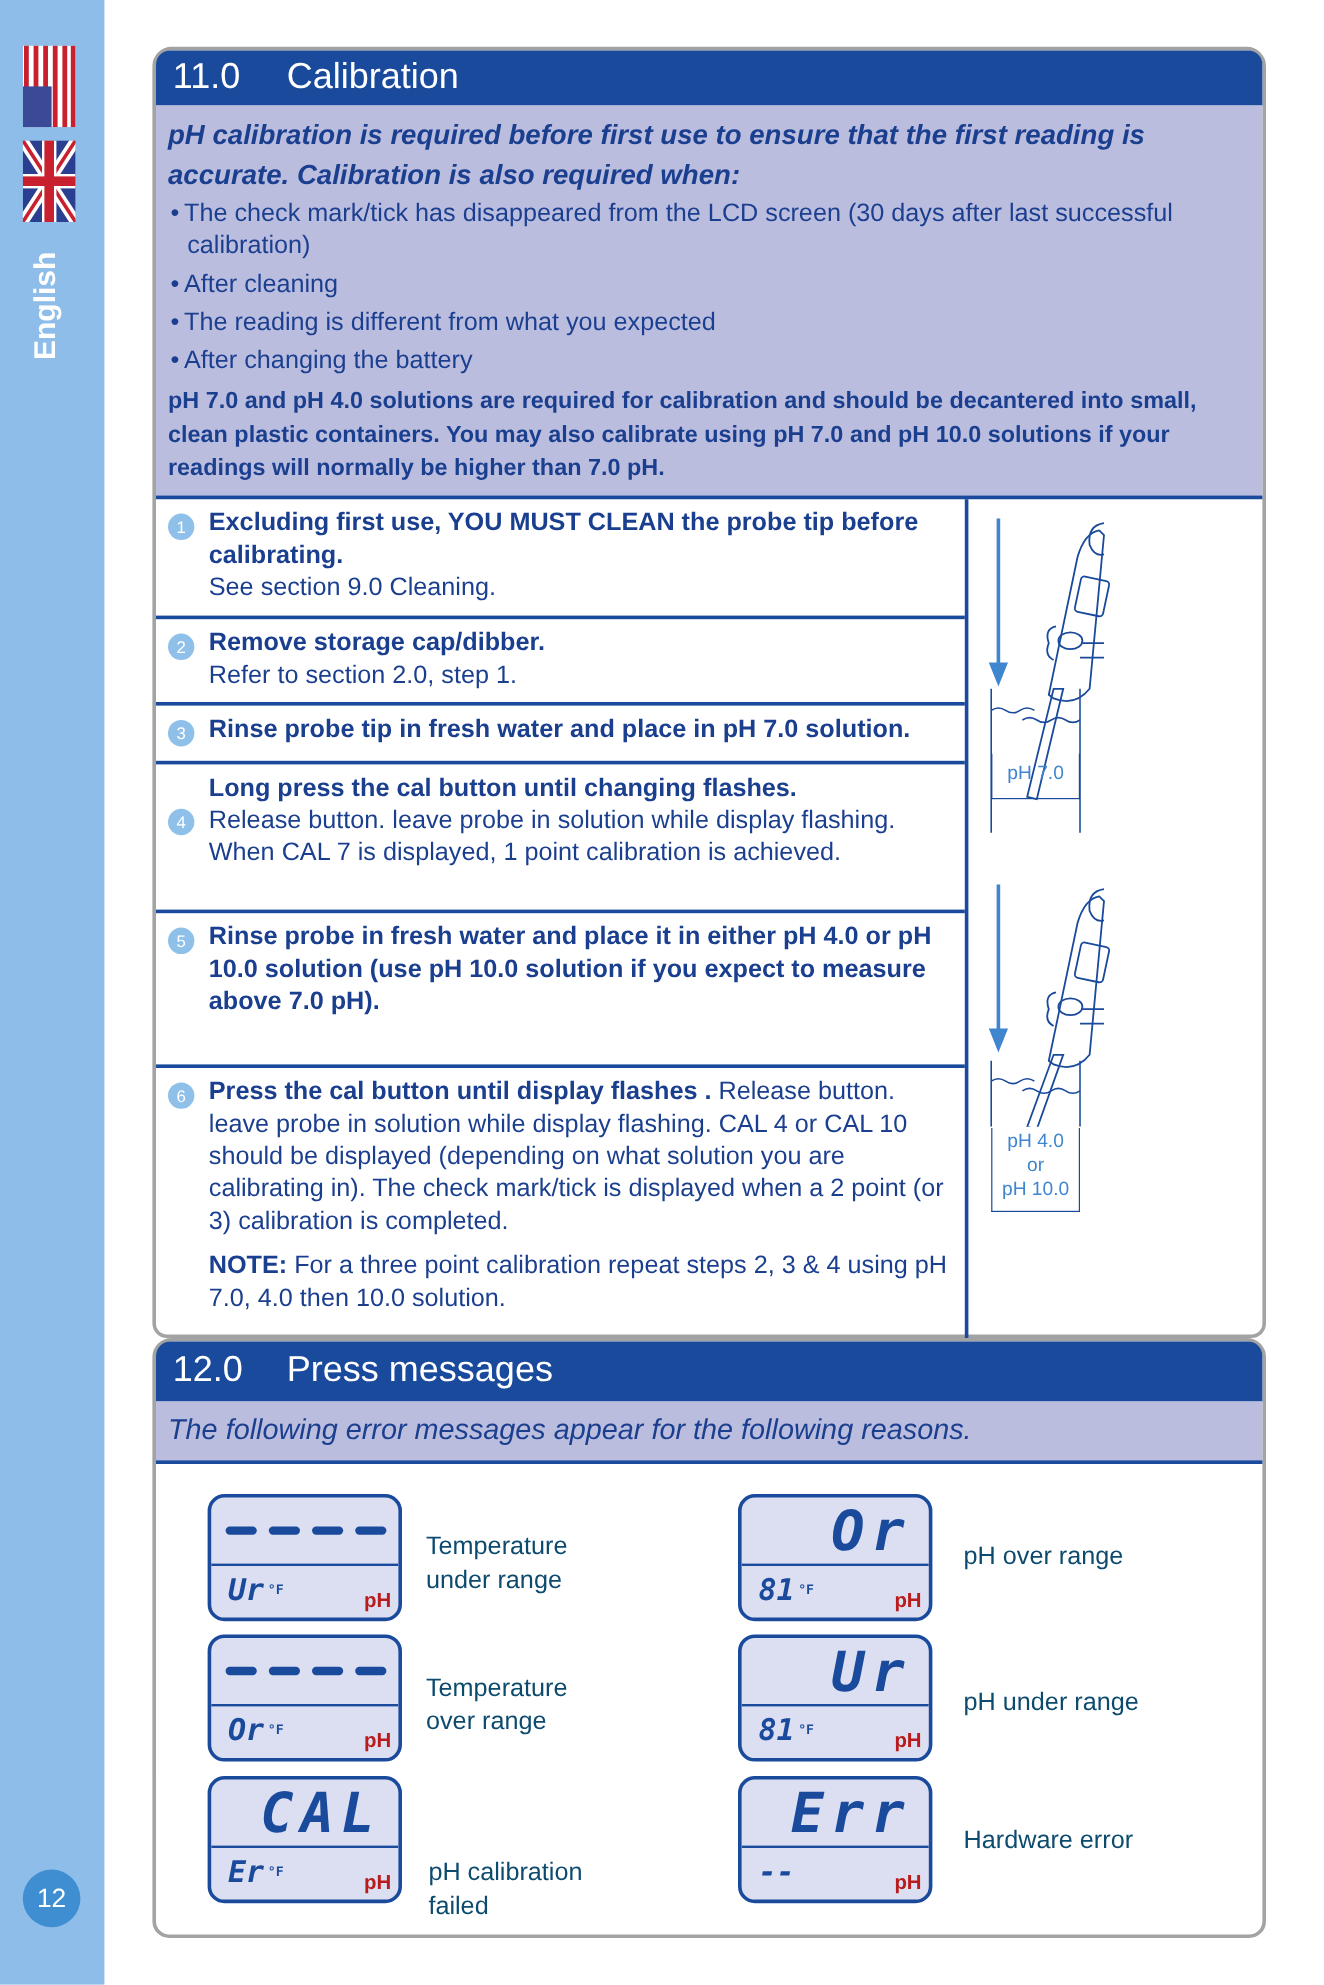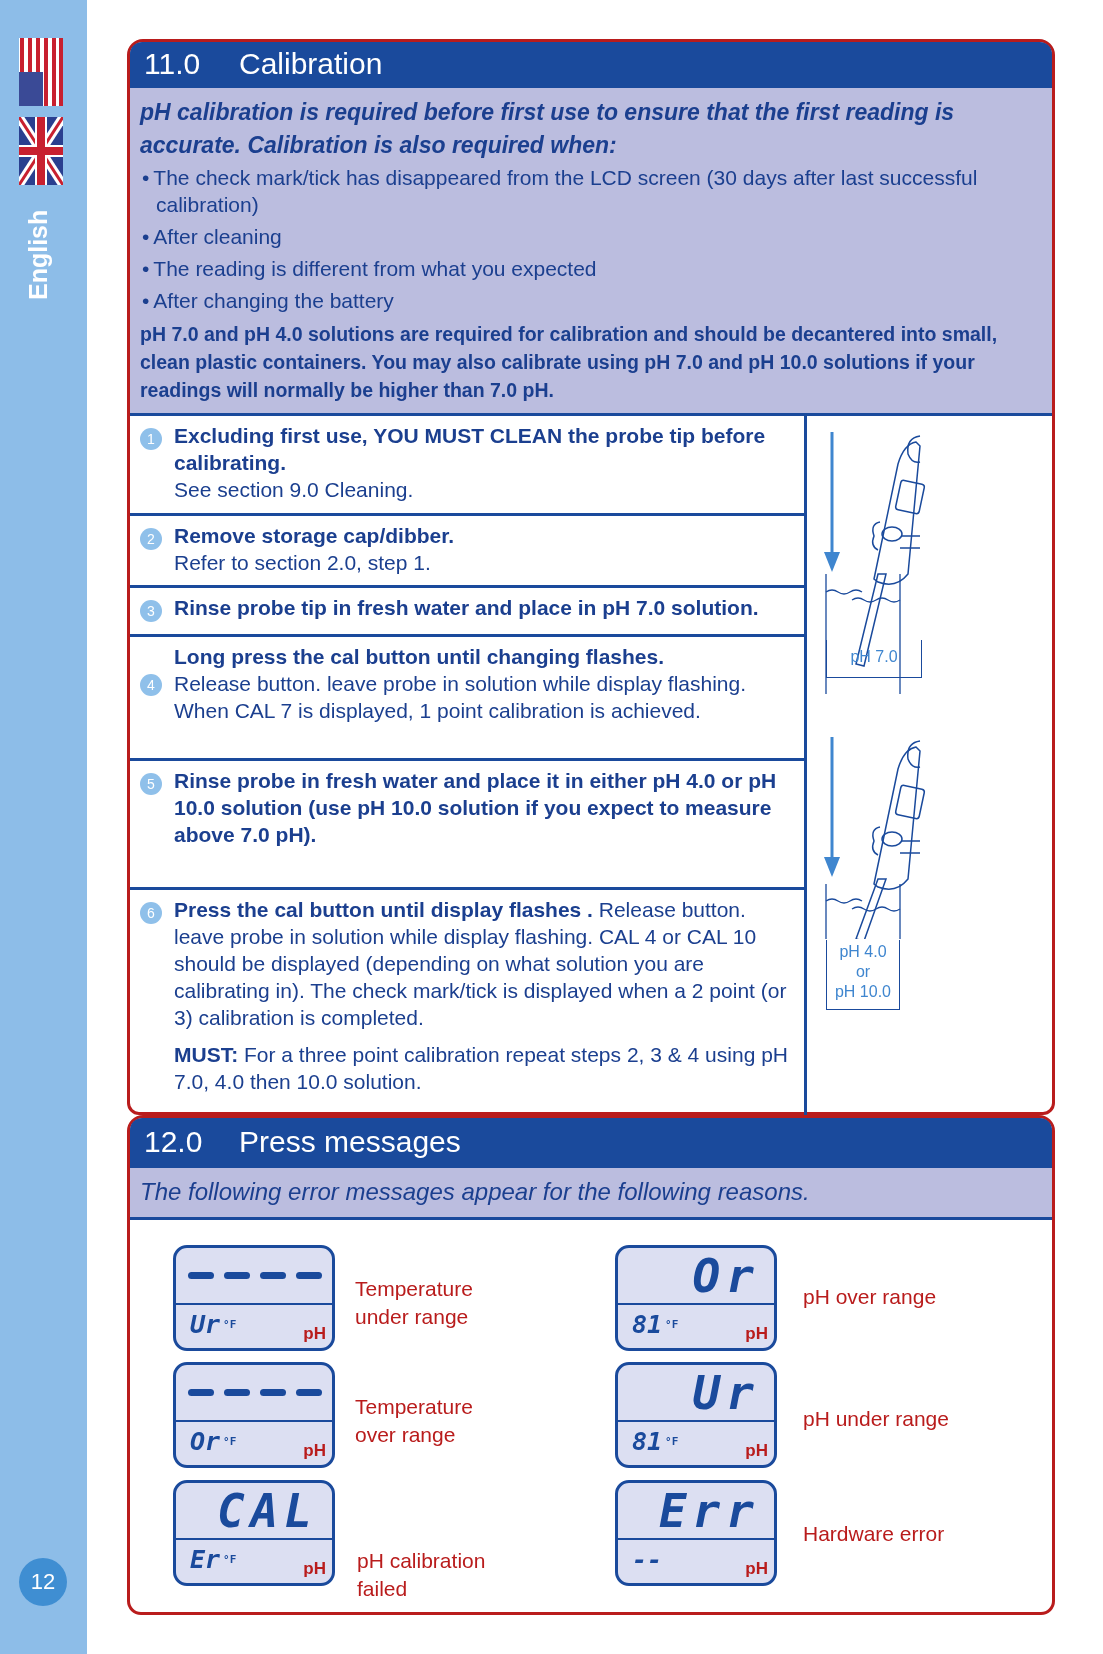--- a/index.html
+++ b/index.html
@@ -4,21 +4,21 @@
 <style>
   html, body { margin:0; padding:0; }
   body { width:1103px; height:1654px; position:relative; background:#ffffff; font-family:"Liberation Sans", sans-serif; color:#1b3f8f; overflow:hidden; }
   .sidebar { position:absolute; left:0; top:0; width:87px; height:1654px; background:#8dbde8; }
   .flag { position:absolute; left:19px; width:44px; }
   .flag-us { top:38px; height:68px; }
   .flag-uk { top:117px; height:68px; }
   .lang { position:absolute; left:24px; top:300px; transform:rotate(-90deg); transform-origin:left top; color:#fff; font-weight:bold; font-size:25px; white-space:nowrap; }
   .pagenum { position:absolute; left:19px; top:1558px; width:48px; height:48px; border-radius:50%; background:#3f8ed2; color:#fff; font-size:22px; text-align:center; line-height:48px; }
 
-  .box { position:absolute; left:127px; width:928px; border:3px solid #b91c1c; box-sizing:border-box; background:#fff; }
+  .box { position:absolute; left:127px; width:928px; border:3px solid #a3a3a3; box-sizing:border-box; background:#fff; }
   .box11 { top:39px; height:1076px; border-radius:16px 16px 12px 12px; }
   .box12 { top:1115px; height:500px; border-radius:16px 16px 14px 14px; }
   .head { position:absolute; left:0; right:0; top:0; background:#1a4a9c; color:#fff; font-size:30px; padding-left:14px; box-sizing:border-box; white-space:pre; }
   .box11 .head { height:46px; line-height:44px; border-radius:12px 12px 0 0; }
   .box12 .head { height:50px; line-height:48px; border-radius:12px 12px 0 0; }
   .head .num { display:inline-block; width:95px; }
   .intro { position:absolute; left:0; right:0; top:46px; height:328px; background:#bbbddf; border-bottom:3px solid #1a4a9c; box-sizing:border-box; padding:8px 10px; }
   .lead { font-style:italic; font-weight:bold; font-size:23px; line-height:33px; margin:0; }
   .bullets { list-style:none; margin:2px 0 6px 0; padding:0; font-size:21px; }
   .bullets li { line-height:27px; padding-left:16px; text-indent:-14px; margin-bottom:5px; }
@@ -35,21 +35,21 @@
 
   .sub12 { position:absolute; left:0; right:0; top:50px; height:52px; background:#bbbddf; border-bottom:3px solid #1a4a9c; box-sizing:border-box; padding-left:10px; font-style:italic; font-size:24px; line-height:48px; }
   .lcd { position:absolute; width:162px; height:106px; border:3px solid #1a4a9c; border-radius:14px; background:#dcdff2; box-sizing:border-box; overflow:hidden; }
   .lcd .sep { position:absolute; left:0; right:0; top:55px; height:2px; background:#1a4a9c; }
   .lcd .big { position:absolute; right:14px; top:0px; font-family:"DejaVu Sans Mono", monospace; font-style:italic; font-weight:bold; font-size:46px; line-height:56px; letter-spacing:6px; color:#1a4a9c; }
   .lcd .dashes { position:absolute; left:12px; right:10px; top:24px; height:8px; display:flex; justify-content:space-between; }
   .lcd .dashes span { width:26px; height:7px; border-radius:4px; background:#1a4a9c; }
   .lcd .small { position:absolute; left:14px; top:60px; font-family:"DejaVu Sans Mono", monospace; font-style:italic; font-weight:bold; font-size:25px; line-height:34px; color:#1a4a9c; }
   .lcd .unit { font-size:11px; vertical-align:top; font-style:normal; margin-left:3px; }
   .lcd .ph { position:absolute; right:6px; bottom:4px; font-weight:bold; font-size:17px; color:#b91c1c; }
-  .elabel { position:absolute; font-size:21px; line-height:28px; color:#b91c1c; width:160px; }
+  .elabel { position:absolute; font-size:21px; line-height:28px; color:#0c4a6e; width:160px; }
 </style>
 </head>
 <body>
 
 <div class="sidebar">
   <svg class="flag flag-us" viewBox="0 0 44 68" preserveAspectRatio="none">
     <rect x="0" y="0" width="44" height="68" fill="#fff"></rect>
     <g fill="#c8202f">
       <rect x="1" y="0" width="4" height="68"></rect>
         <rect x="9" y="0" width="4" height="68"></rect>
@@ -108,21 +108,21 @@
       <b>Long press the cal button until changing flashes.</b><br>
       <span>Release button. leave probe in solution while display flashing. When CAL 7 is displayed, 1 point calibration is achieved.</span>
     </div>
     <div class="step" style="height:129px">
       <span class="stepnum" style="top:12px">5</span>
       <b>Rinse probe in fresh water and place it in either pH 4.0 or pH 10.0 solution (use pH 10.0 solution if you expect to measure above 7.0 pH).</b>
     </div>
     <div class="step" style="height:222px">
       <span class="stepnum" style="top:12px">6</span>
       <b>Press the cal button until display flashes .</b><span> Release button. leave probe in solution while display flashing. CAL 4 or CAL 10 should be displayed (depending on what solution you are calibrating in). The check mark/tick is displayed when a 2 point (or 3) calibration is completed.</span>
-      <div style="margin-top:10px"><b>MUST:</b><span> For a three point calibration repeat steps 2, 3 &amp; 4 using pH 7.0, 4.0 then 10.0 solution.</span></div>
+      <div style="margin-top:10px"><b>NOTE:</b><span> For a three point calibration repeat steps 2, 3 &amp; 4 using pH 7.0, 4.0 then 10.0 solution.</span></div>
     </div>
   </div>
   <div class="vdiv"></div>
 
   <svg class="illus" style="top:382px" width="110" height="270" viewBox="0 0 110 270">
     <g>
       <line x1="16" y1="8" x2="16" y2="130" stroke="#3f86cf" stroke-width="3"></line>
       <polygon points="8,128 24,128 16,148" fill="#3f86cf"></polygon>
     </g>
     <g fill="none" stroke="#1a4a9c" stroke-width="1.5">
@@ -132,21 +132,21 @@
       <path d="M104 12 Q90 14 92 30 Q96 40 104 38"></path>
       <ellipse cx="76" cy="110" rx="10" ry="7"></ellipse>
       <path d="M64 98 Q54 100 58 112 Q54 122 62 126"></path>
       <path d="M86 112 L104 112 M84 124 L104 124"></path>
     </g>
     <g fill="none" stroke="#1a4a9c" stroke-width="1.3">
       <path d="M10 150 L10 278 M84 150 L84 278"></path>
       <path d="M10 168 q6 -4 12 0 t12 0 t12 0 M36 176 q6 -4 12 0 t12 0 t12 0 t12 0"></path>
     </g>
   </svg>
-  <div style="position:absolute; left:696px; top:598px; width:96px; height:38px; border:1.3px solid #1a4a9c; border-top:none; box-sizing:border-box; color:#3f86cf; font-size:16px; text-align:center; line-height:34px;">pH 7.0</div>
+  <div style="position:absolute; left:696px; top:586px; width:74px; height:38px; border:1.3px solid #1a4a9c; border-top:none; box-sizing:border-box; color:#3f86cf; font-size:16px; text-align:center; line-height:34px;">pH 7.0</div>
 
   <svg class="illus" style="top:687px" width="110" height="210" viewBox="0 0 110 210">
     <g>
       <line x1="16" y1="8" x2="16" y2="130" stroke="#3f86cf" stroke-width="3"></line>
       <polygon points="8,128 24,128 16,148" fill="#3f86cf"></polygon>
     </g>
     <g fill="none" stroke="#1a4a9c" stroke-width="1.5">
       <path d="M40 210 L62 150 L70 150 L48 212 Z"></path>
       <path d="M58 155 L82 40 Q88 20 100 18 L104 22 L92 150 Q80 165 62 158 Z"></path>
       <rect x="82" y="58" width="24" height="30" rx="3" transform="rotate(12 94 73)"></rect>

